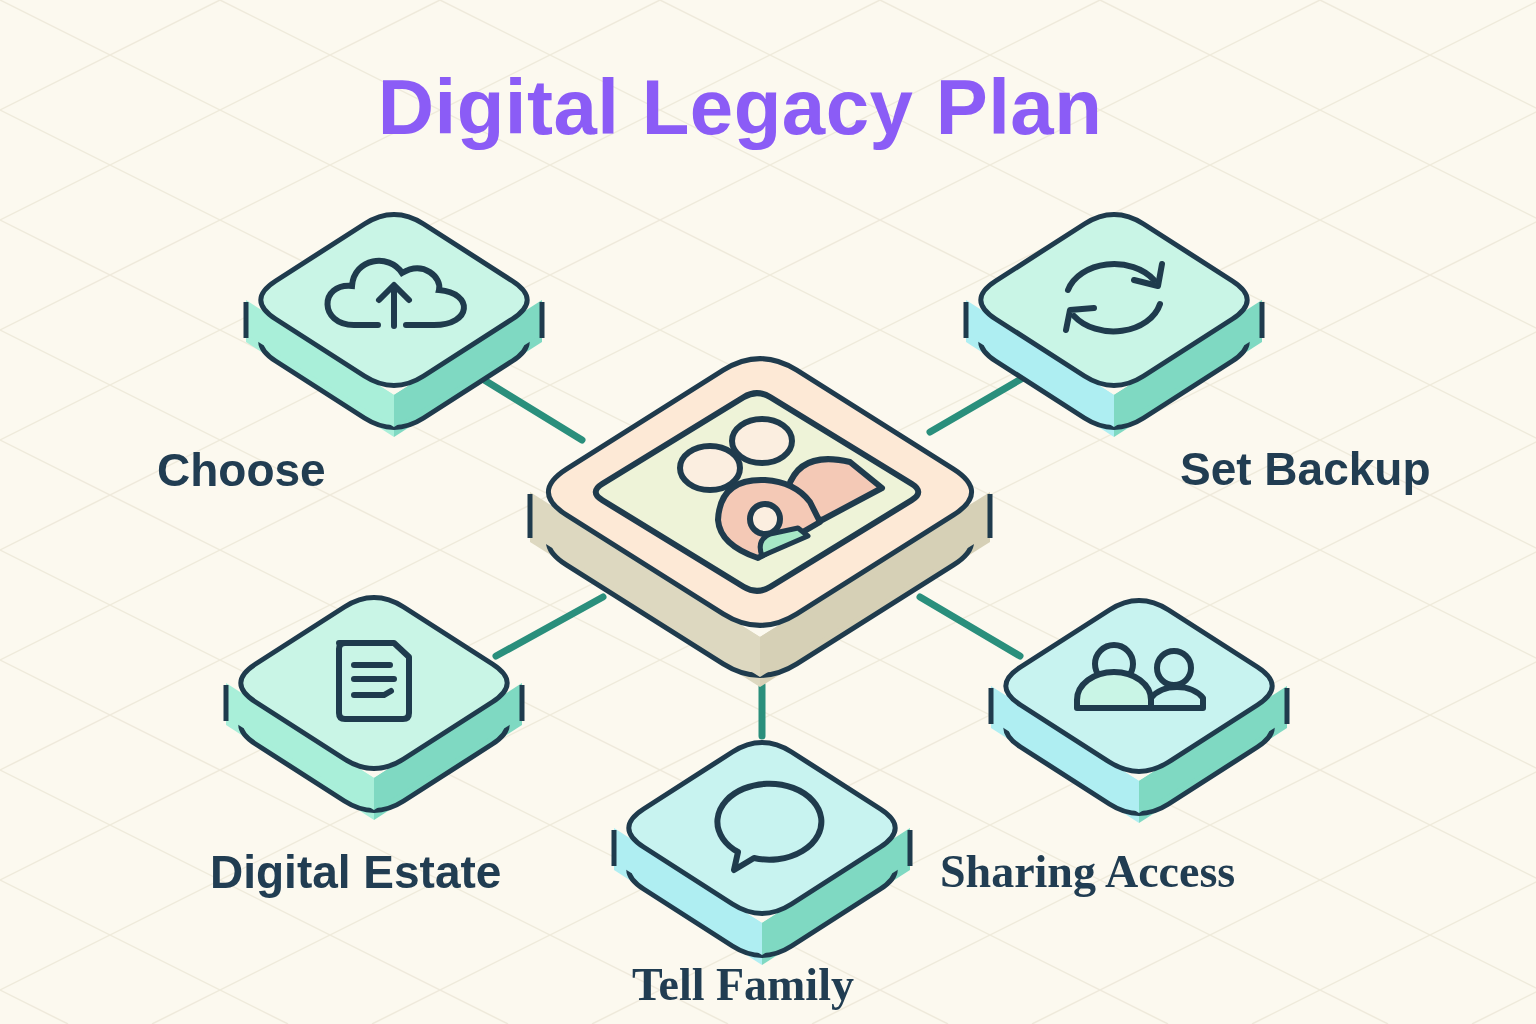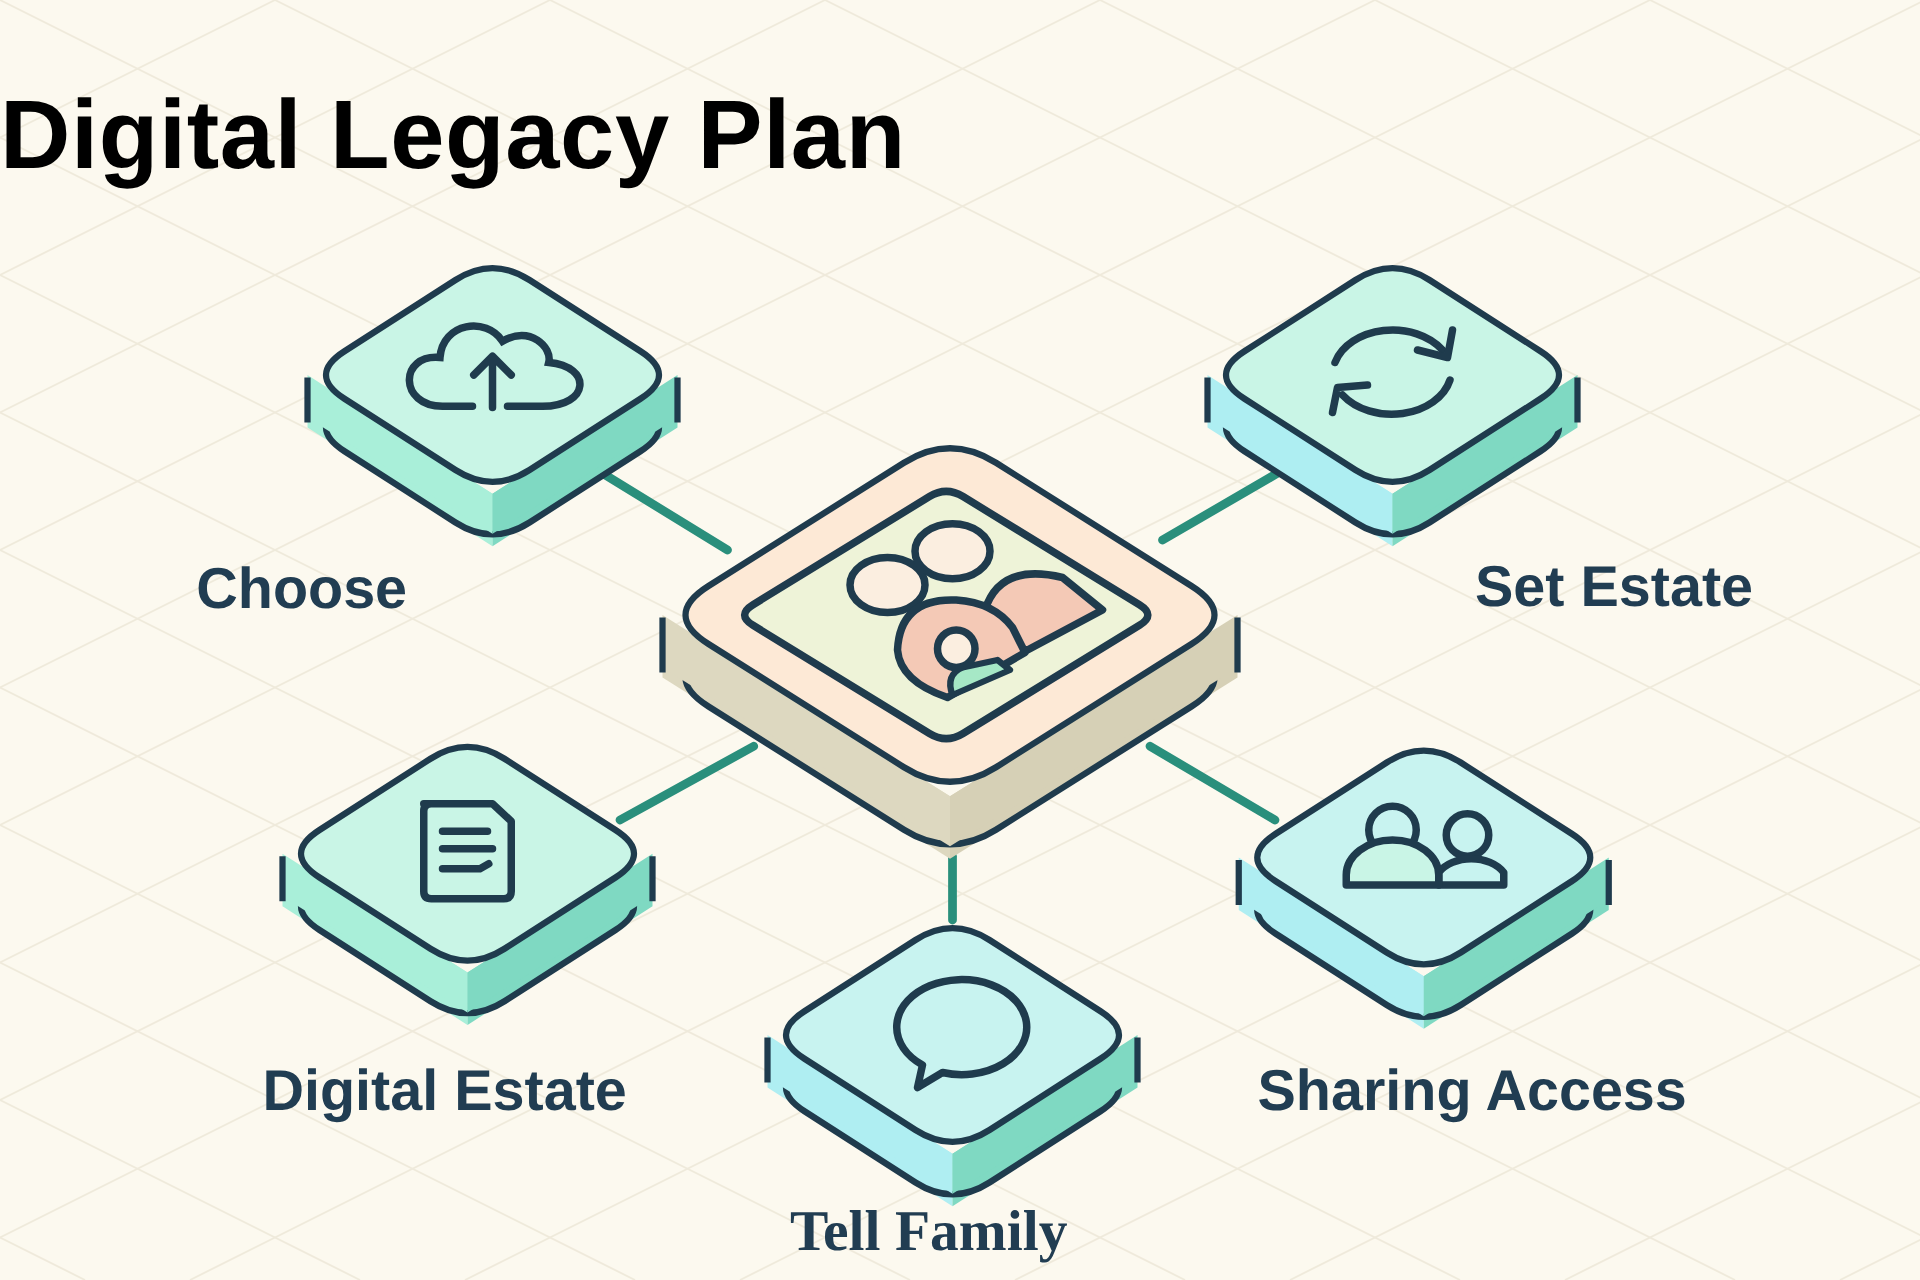--- a/index.html
+++ b/index.html
@@ -1,20 +1,20 @@
 <!DOCTYPE html>
 <html><head>
 <meta charset="utf-8">
 <style>
   html, body { margin:0; padding:0; }
   body { width:1536px; height:1024px; background:#fcf9ef; overflow:hidden; position:relative;
          font-family:"Liberation Sans", "DejaVu Sans", sans-serif; color:#1f3b50; }
   #stage { position:absolute; left:0; top:0; width:1536px; height:1024px; }
-  .title { position:absolute; left:0; width:1480px; top:62px; 
-           font-size:78px; font-weight:bold; color:#000000; letter-spacing:0.5px; }
+  .title { position:absolute; left:0; width:1480px; top:62px; text-align:center;
+           font-size:78px; font-weight:bold; color:#8b5cf6; letter-spacing:0.5px; }
   .label { position:absolute; font-size:46px; font-weight:bold; color:#213d52; line-height:52px; white-space:nowrap; }
 </style>
 </head>
 <body>
 
 <svg id="stage" width="1536" height="1024" viewBox="0 0 1536 1024" xmlns="http://www.w3.org/2000/svg">
   <g id="grid">
       <line x1="-4400" y1="0" x2="-2352" y2="1024" stroke="#efeadb" stroke-width="1.5"></line>
       <line x1="-4400" y1="0" x2="-6448" y2="1024" stroke="#efeadb" stroke-width="1.5"></line>
       <line x1="-4180" y1="0" x2="-2132" y2="1024" stroke="#efeadb" stroke-width="1.5"></line>
@@ -217,16 +217,16 @@
         </g>
       </g>
     </g>
 </svg>
 
 <div class="title">Digital Legacy Plan</div>
 
 <div class="label" style="left:157px;top:444px;">
   <div>Choose</div>
 </div>
-<div class="label" style="left:1180px;top:443px;">Set Estate</div>
+<div class="label" style="left:1180px;top:443px;">Set Backup</div>
 <div class="label" style="left:210px;top:846px;">Digital Estate</div>
 <div class="label" style="left:632px;top:959px;font-family:Liberation Serif, serif;">Tell Family</div>
-<div class="label" style="left:1006px;top:846px;">Sharing Access</div>
+<div class="label" style="left:940px;top:846px;font-family:Liberation Serif, serif;">Sharing Access</div>
 
 </body></html>

